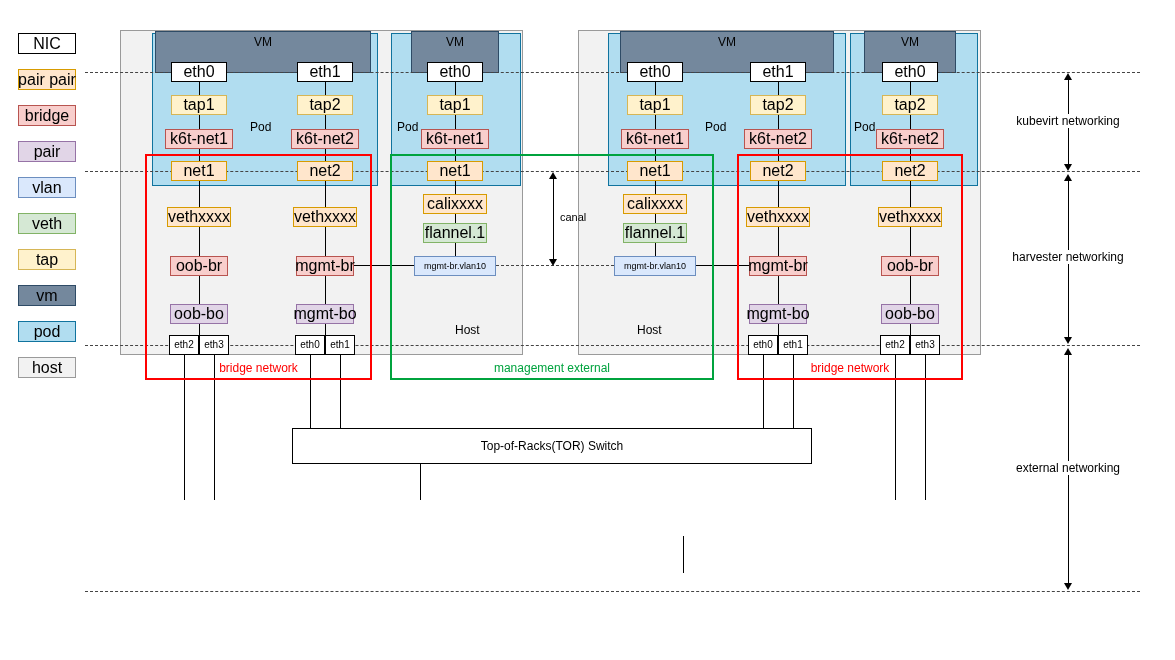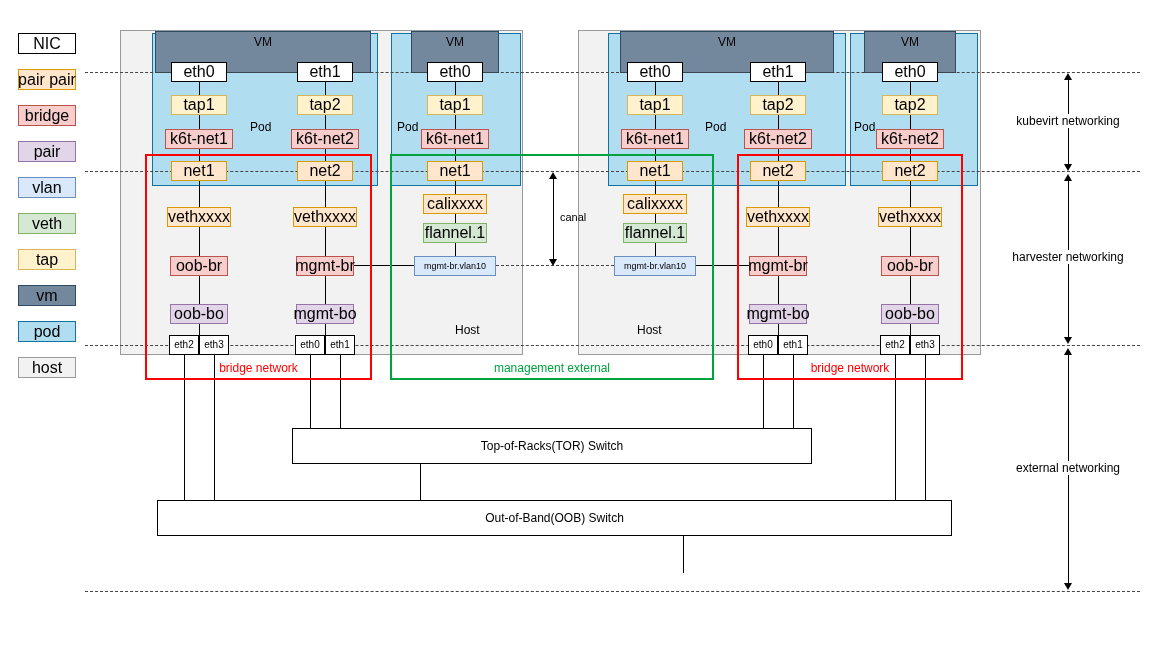--- a/index.html
+++ b/index.html
@@ -118,23 +118,20 @@
   <div class="hseg-dash seg2"></div>
   <div class="hseg seg3"></div>
 
   <div class="vline canal-line"></div>
   <div class="tri tri-up canal-tu"></div>
   <div class="tri tri-down canal-td"></div>
   <div class="lab canal-label" style="font-size:11px">canal</div>
 
   <div class="sw sw-tor">
     <span>Top-of-Racks(TOR) Switch</span>
-    </div>
-  <div class="sw sw-oob">
-    <span>Out-of-Band(OOB) Switch</span>
     </div>
   <div class="vline ic1"></div>
   <div class="vline ic2"></div>
 
   <div class="vline sa sa1"></div>
   <div class="tri tri-up st sa1u"></div>
   <div class="tri tri-down st sa1d"></div>
   <div class="sec-label sec1">kubevirt networking</div>
 
   <div class="vline sa sa2"></div>

